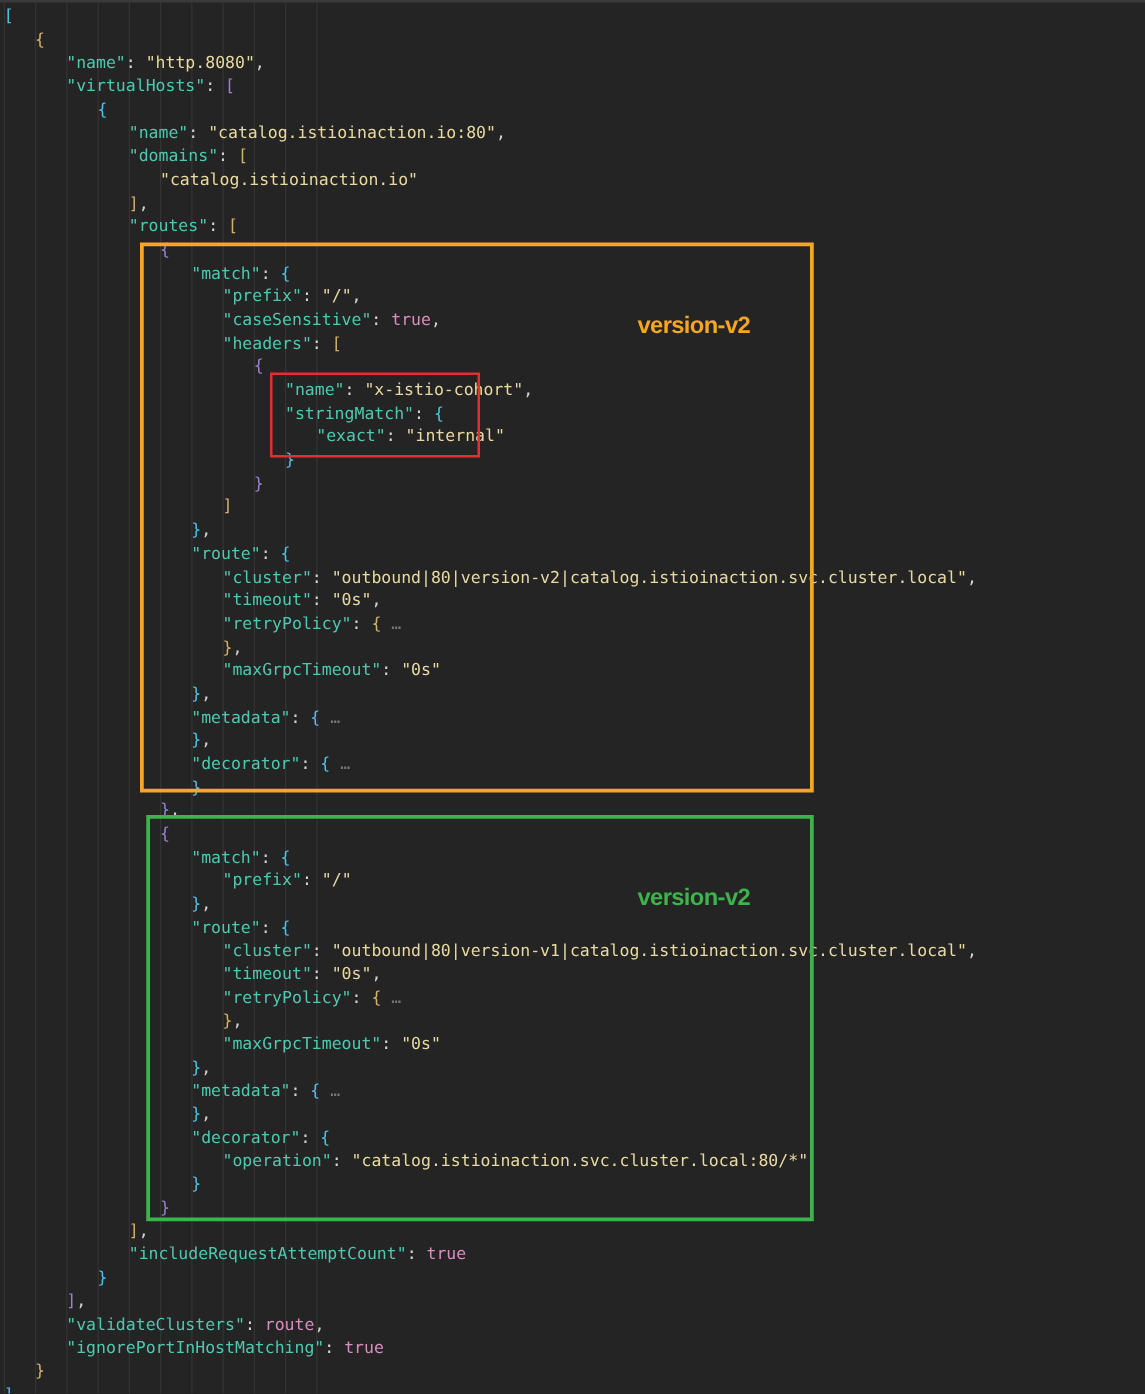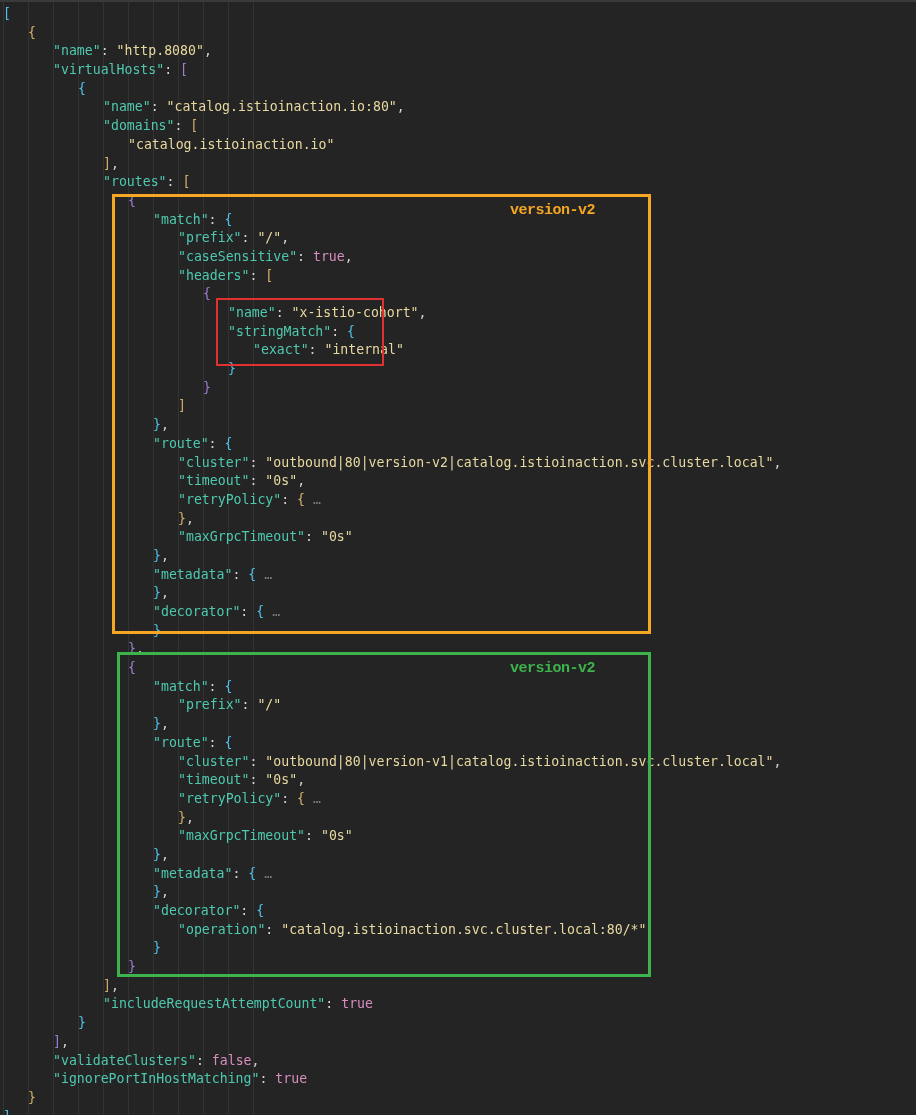--- a/index.html
+++ b/index.html
@@ -71,25 +71,26 @@
     position: absolute;
     box-sizing: border-box;
     z-index: 3;
     pointer-events: none;
     background: transparent;
   }
 
   .tag {
     position: absolute;
     z-index: 4;
-    font-family: Liberation Mono, monospace;
-    font-size: 15px;
+    font-family: Liberation Sans, sans-serif;
+    font-size: 19px;
     font-weight: 700;
     letter-spacing: -0.5px;
     white-space: nowrap;
+    margin-top: 48px;
   }
 </style>
 </head>
 <body>
 
 <div id="viewport">
 
   <div class="guides" id="guides">
       <div class="guide" style="left: 3px; height: 1115px; background: rgb(51, 51, 51);"></div>
       <div class="guide" style="left: 28px; height: 1115px; background: rgb(51, 51, 51);"></div>
@@ -154,21 +155,21 @@
       <div class="ln" style="padding-left: 153px;"><span class="k">"metadata"</span><span class="p">: </span><span class="br0">{</span><span class="fold"> …</span></div>
       <div class="ln" style="padding-left: 153px;"><span class="br0">}</span><span class="p">,</span></div>
       <div class="ln" style="padding-left: 153px;"><span class="k">"decorator"</span><span class="p">: </span><span class="br0">{</span></div>
       <div class="ln" style="padding-left: 178px;"><span class="k">"operation"</span><span class="p">: </span><span class="s">"catalog.istioinaction.svc.cluster.local:80/*"</span></div>
       <div class="ln" style="padding-left: 153px;"><span class="br0">}</span></div>
       <div class="ln" style="padding-left: 128px;"><span class="br5">}</span></div>
       <div class="ln" style="padding-left: 103px;"><span class="br4">]</span><span class="p">,</span></div>
       <div class="ln" style="padding-left: 103px;"><span class="k">"includeRequestAttemptCount"</span><span class="p">: </span><span class="b">true</span></div>
       <div class="ln" style="padding-left: 78px;"><span class="br3">}</span></div>
       <div class="ln" style="padding-left: 53px;"><span class="br2">]</span><span class="p">,</span></div>
-      <div class="ln" style="padding-left: 53px;"><span class="k">"validateClusters"</span><span class="p">: </span><span class="b">false</span><span class="p">,</span></div>
+      <div class="ln" style="padding-left: 53px;"><span class="k">"validateClusters"</span><span class="p">: </span><span class="b">route</span><span class="p">,</span></div>
       <div class="ln" style="padding-left: 53px;"><span class="k">"ignorePortInHostMatching"</span><span class="p">: </span><span class="b">true</span></div>
       <div class="ln" style="padding-left: 28px;"><span class="br1">}</span></div>
       <div class="ln" style="padding-left: 3px;"><span class="br0">]</span></div>
     </div>
 
   <div id="annotation-layer">
       <div class="box" style="left: 112px; top: 192px; width: 539px; height: 440px; border: 3px solid rgb(245, 166, 35);"></div>
       <div class="tag" style="color: rgb(245, 166, 35); left: 510px; top: 200px;">version-v2</div>
       <div class="box" style="left: 117px; top: 650px; width: 534px; height: 325px; border: 3px solid rgb(60, 180, 75);"></div>
       <div class="tag" style="color: rgb(60, 180, 75); left: 510px; top: 658px;">version-v2</div>

